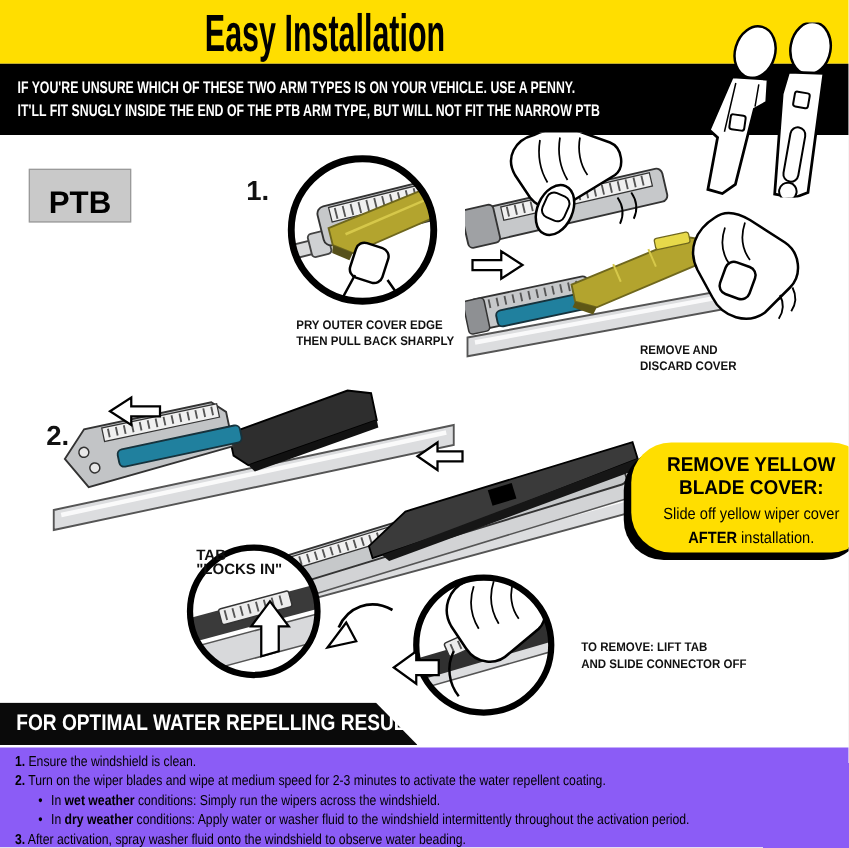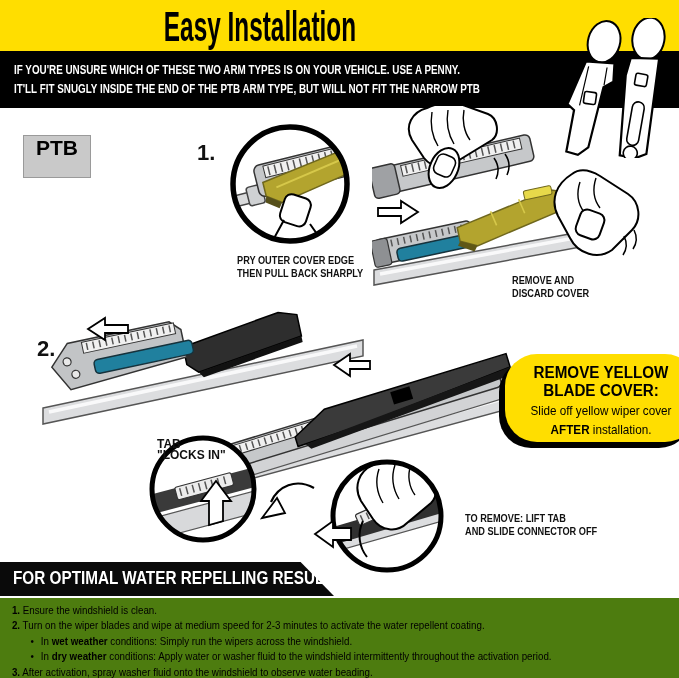--- a/index.html
+++ b/index.html
@@ -16,23 +16,23 @@
     transform:scaleX(0.58); transform-origin:center top; white-space:nowrap; z-index:2;
   }
   .band-black { position:absolute; left:0; top:51px; width:679px; height:57px; background:#000; z-index:1; }
   .band-black-text {
     position:absolute; left:14px; top:60px; color:#fff; font-weight:bold; font-size:13.5px;
     line-height:19px; white-space:nowrap; transform:scaleX(0.73); transform-origin:left top; z-index:2;
   }
   .arms-svg { position:absolute; right:0; top:18px; z-index:3; }
   
   .ptb-box {
-    position:absolute; left:23px; top:135px; width:68px; height:43px;
-    background:#c9c9c9; border:1px solid #9a9a9a; display:flex; align-items:flex-start; justify-content:center;
-    font-weight:bold; font-size:21px; color:#000; z-index:2;
+    position:absolute; left:23px; top:135px; width:82px; height:43px;
+    background:#c9c9c9; border:1px solid #9a9a9a; display:flex; align-items:flex-end; justify-content:center;
+    font-weight:bold; font-size:25px; color:#000; z-index:2;
   }
   
   .step-num { position:absolute; font-weight:bold; font-size:22px; color:#111; z-index:4; }
   #step1-num { left:197px; top:140px; }
   #step2-num { left:37px; top:336px; }
   
   .cap {
     position:absolute; font-weight:bold; font-size:10px; line-height:13px; color:#111;
     white-space:nowrap; transform:scaleX(0.92); transform-origin:left top; z-index:5;
   }
@@ -66,21 +66,21 @@
   
   .footer-banner {
     position:absolute; left:0; top:562px; width:334px; height:34px; background:#0a0a0a;
     clip-path:polygon(0 0, 90% 0, 100% 100%, 0 100%); z-index:7;
   }
   .footer-banner-text {
     position:absolute; left:13px; top:568px; color:#fff; font-weight:bold; font-size:18px;
     white-space:nowrap; transform:scaleX(0.85); transform-origin:left top; z-index:8;
   }
   .footer-yellow {
-    position:absolute; left:0; top:598px; width:679px; height:80px; background:#4d7c0f;
+    position:absolute; left:0; top:598px; width:679px; height:80px; background:#8b5cf6;
     z-index:7; padding-top:5px; color:#000;
   }
   .fline {
     font-size:11.5px; line-height:15.4px; white-space:nowrap;
     transform:scaleX(0.85); transform-origin:left top; padding-left:14px;
   }
   .fline.indent { padding-left:36px; }
   .fline b { font-weight:bold; }
   .fline .bullet { display:inline-block; width:12px; }
 </style>

